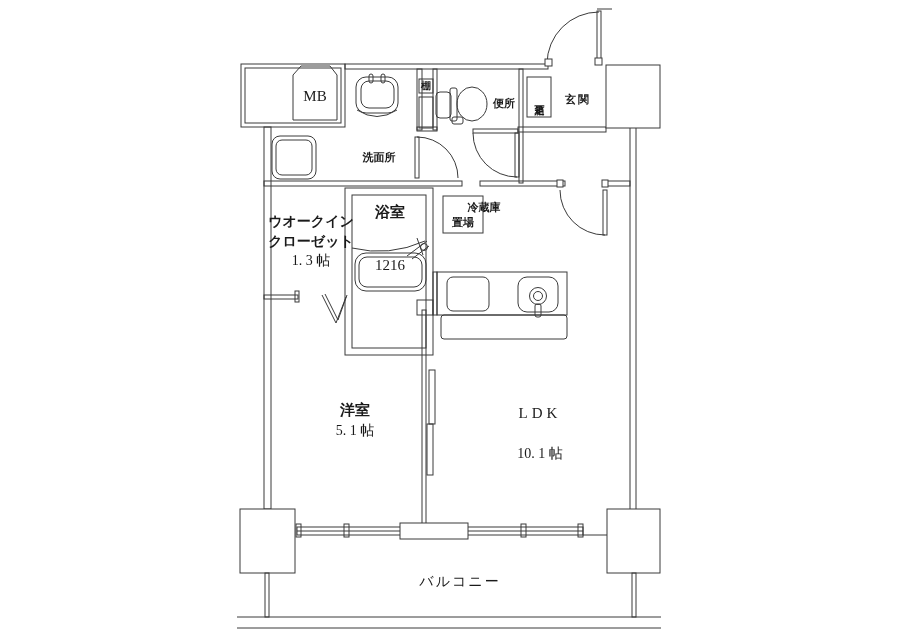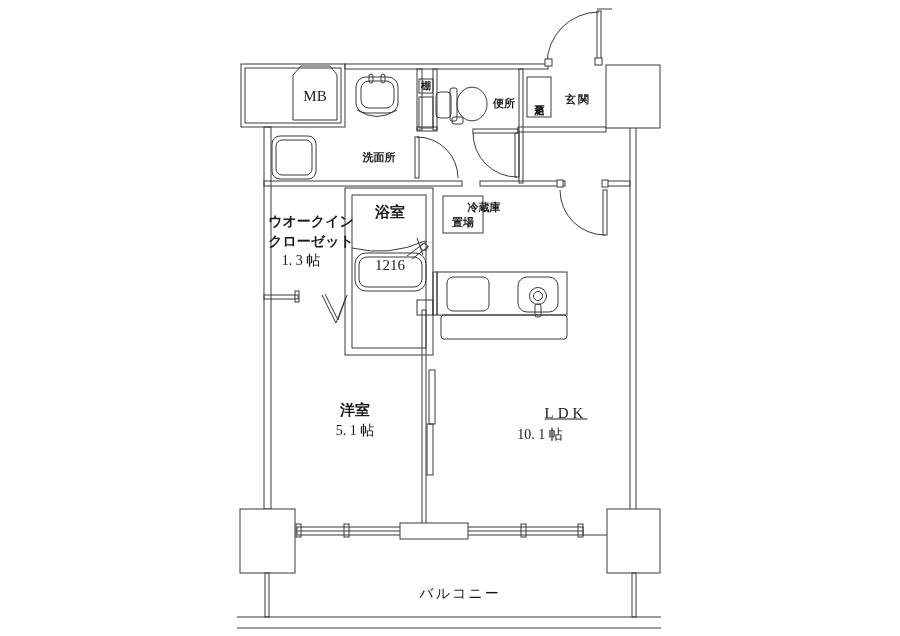--- a/index.html
+++ b/index.html
@@ -186,29 +186,29 @@
 
   <div class="lbl s15" style="left:315px;top:96px;">MB</div>
   <div class="lbl s16 bold" style="left:379px;top:157px;">洗面所</div>
   <div class="lbl s10 bold" style="left:426px;top:86px;">棚</div>
   <div class="lbl s16 bold" style="left:504px;top:103px;">便所</div>
   <div class="lbl v s10 bold" style="left:539px;top:97px;">下足箱</div>
   <div class="lbl s16 bold ls2" style="left:578px;top:99px;">玄関</div>
 
   <div class="lbl s13 bold" style="left:311px;top:222px;">ウオークイン</div>
   <div class="lbl s13 bold" style="left:311px;top:242px;">クローゼット</div>
-  <div class="lbl s13" style="left:301px;top:261px;">1. 3 帖</div>
+  <div class="lbl s13" style="left:311px;top:261px;">1. 3 帖</div>
 
   <div class="lbl s15 bold" style="left:390px;top:212px;">浴室</div>
   <div class="lbl s15" style="left:390px;top:233px;margin-top:32px;">1216</div>
 
   <div class="lbl s11 bold" style="left:484px;top:207px;">冷蔵庫</div>
   <div class="lbl s11 bold" style="left:463px;top:222px;">置場</div>
 
   <div class="lbl s15 bold" style="left:355px;top:410px;text-align:right;">洋室</div>
   <div class="lbl s13" style="left:355px;top:431px;">5. 1 帖</div>
 
-  <div class="lbl s15 ls4" style="left:566px;top:413px;text-decoration:underline;">LDK</div>
-  <div class="lbl s13" style="left:540px;top:435px;">10. 1 帖</div>
-
-  <div class="lbl s14 ls2" style="left:460px;top:582px;margin-top:12px;">バルコニー</div>
+  <div class="lbl s15 ls4" style="left:540px;top:413px;">LDK</div>
+  <div class="lbl s13" style="left:540px;top:454px;">10. 1 帖</div>
+
+  <div class="lbl s14 ls2" style="left:460px;top:582px;">バルコニー</div>
 
 </div>
 
 </body></html>

